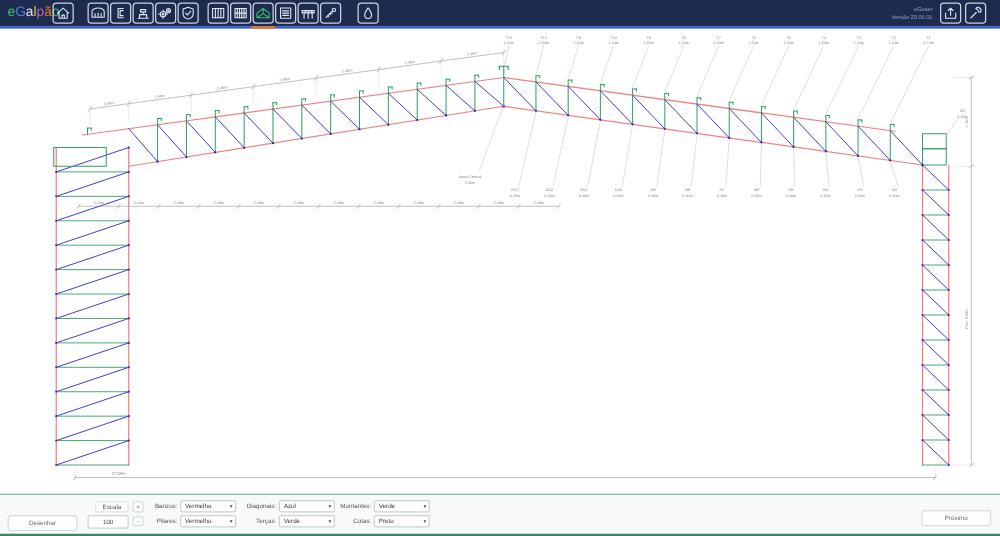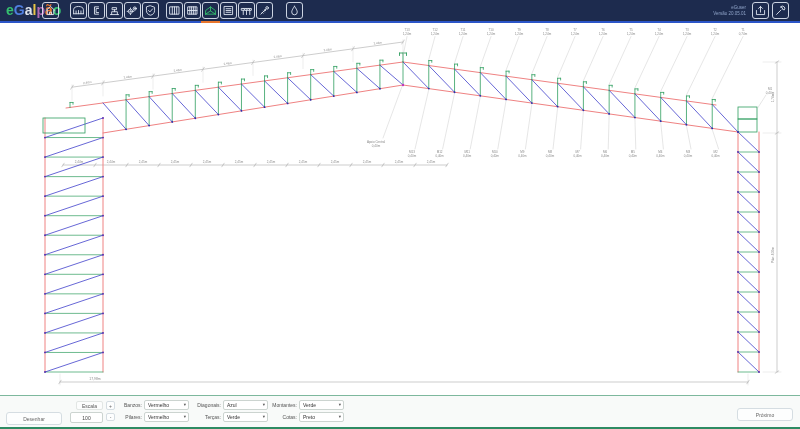--- a/index.html
+++ b/index.html
@@ -1,21 +1,21 @@
 <!DOCTYPE html>
 <html><head>
 <meta charset="utf-8">
 <style>
   html,body{margin:0;padding:0;background:#fff;}
   .app{position:relative;width:800px;height:429px;overflow:hidden;font-family:"Liberation Sans",sans-serif;background:#fff;}
   
   .toolbar{position:absolute;left:0;top:0;width:800px;height:21px;background:#1d2b4e;}
   .accent{position:absolute;left:0;top:21px;width:800px;height:2px;background:#2b55c8;}
   .active-underline{position:absolute;left:201px;top:21px;width:19px;height:2px;background:#e8762d;z-index:2;}
-  .logo{position:absolute;left:6px;top:0;height:21px;line-height:21px;font-size:14px;font-weight:bold;letter-spacing:0;}
+  .logo{position:absolute;left:6px;top:0;height:21px;line-height:21px;font-size:11px;font-weight:normal;letter-spacing:0;}
   .tbtn{position:absolute;top:2px;width:17px;height:17px;box-sizing:border-box;border:1px solid rgba(223,230,242,.9);border-radius:3px;background:transparent;display:flex;align-items:center;justify-content:center;padding:0;}
   .tbtn svg{width:13px;height:13px;stroke:#dfe6f2;fill:none;stroke-width:1.1;stroke-linecap:round;stroke-linejoin:round;}
   .tbtn.active{border-color:rgba(223,230,242,.9);}
   .tbtn.active svg{stroke:#35c06f;}
   .version{position:absolute;left:698px;top:5px;width:48px;text-align:right;font-size:4.5px;line-height:5.5px;color:#8fa3c8;}
   
   .canvas{position:absolute;left:0;top:23px;width:800px;height:372px;background:#fff;}
   .canvas svg{display:block;}
   
   .footer{position:absolute;left:0;top:395px;width:800px;height:34px;box-sizing:border-box;background:#f8faf9;border-top:1px solid #7db89d;border-bottom:2px solid #2e8b63;}

